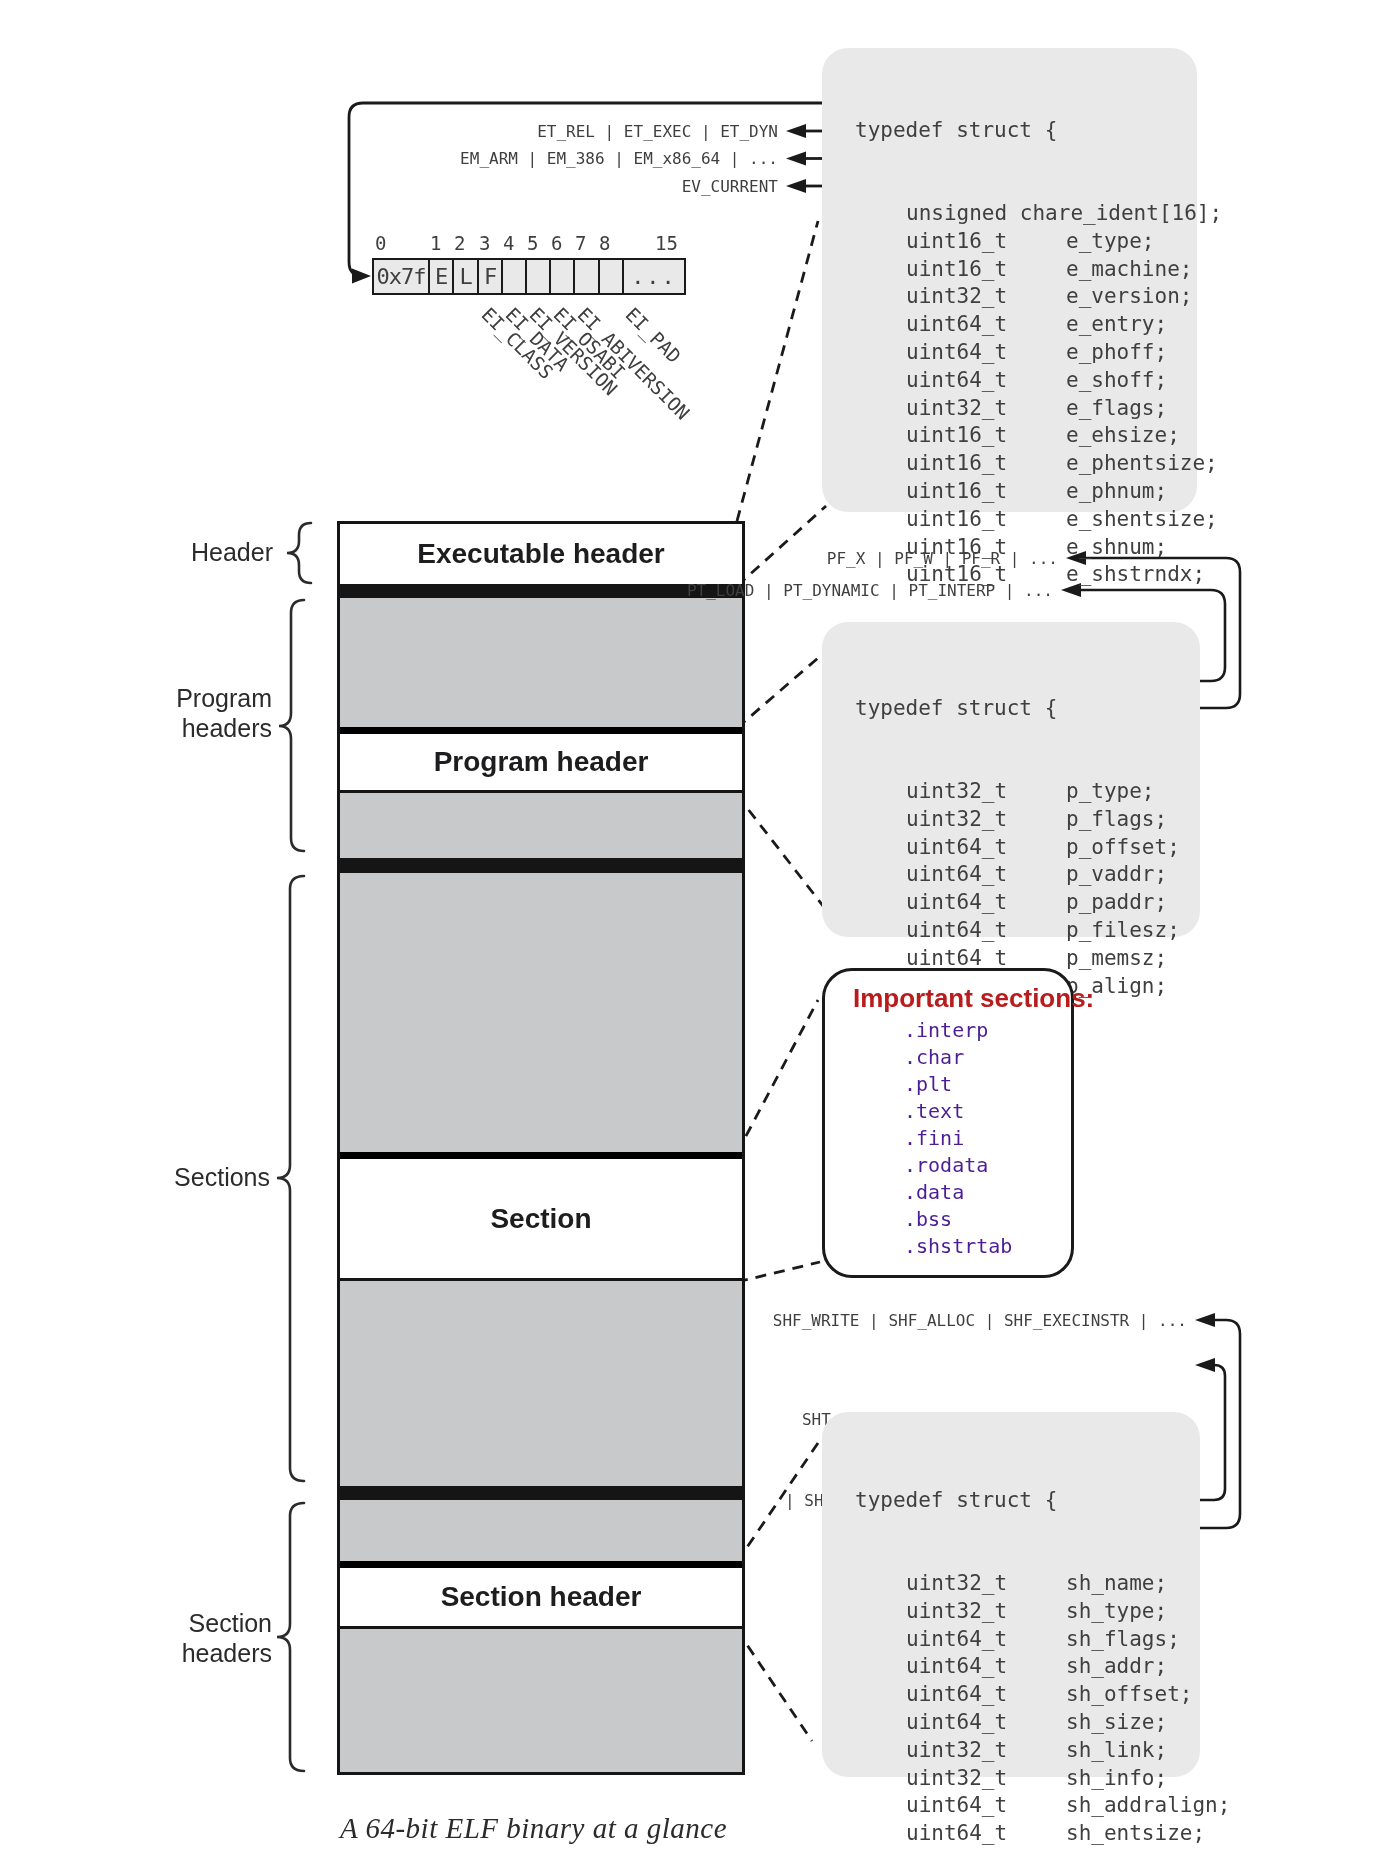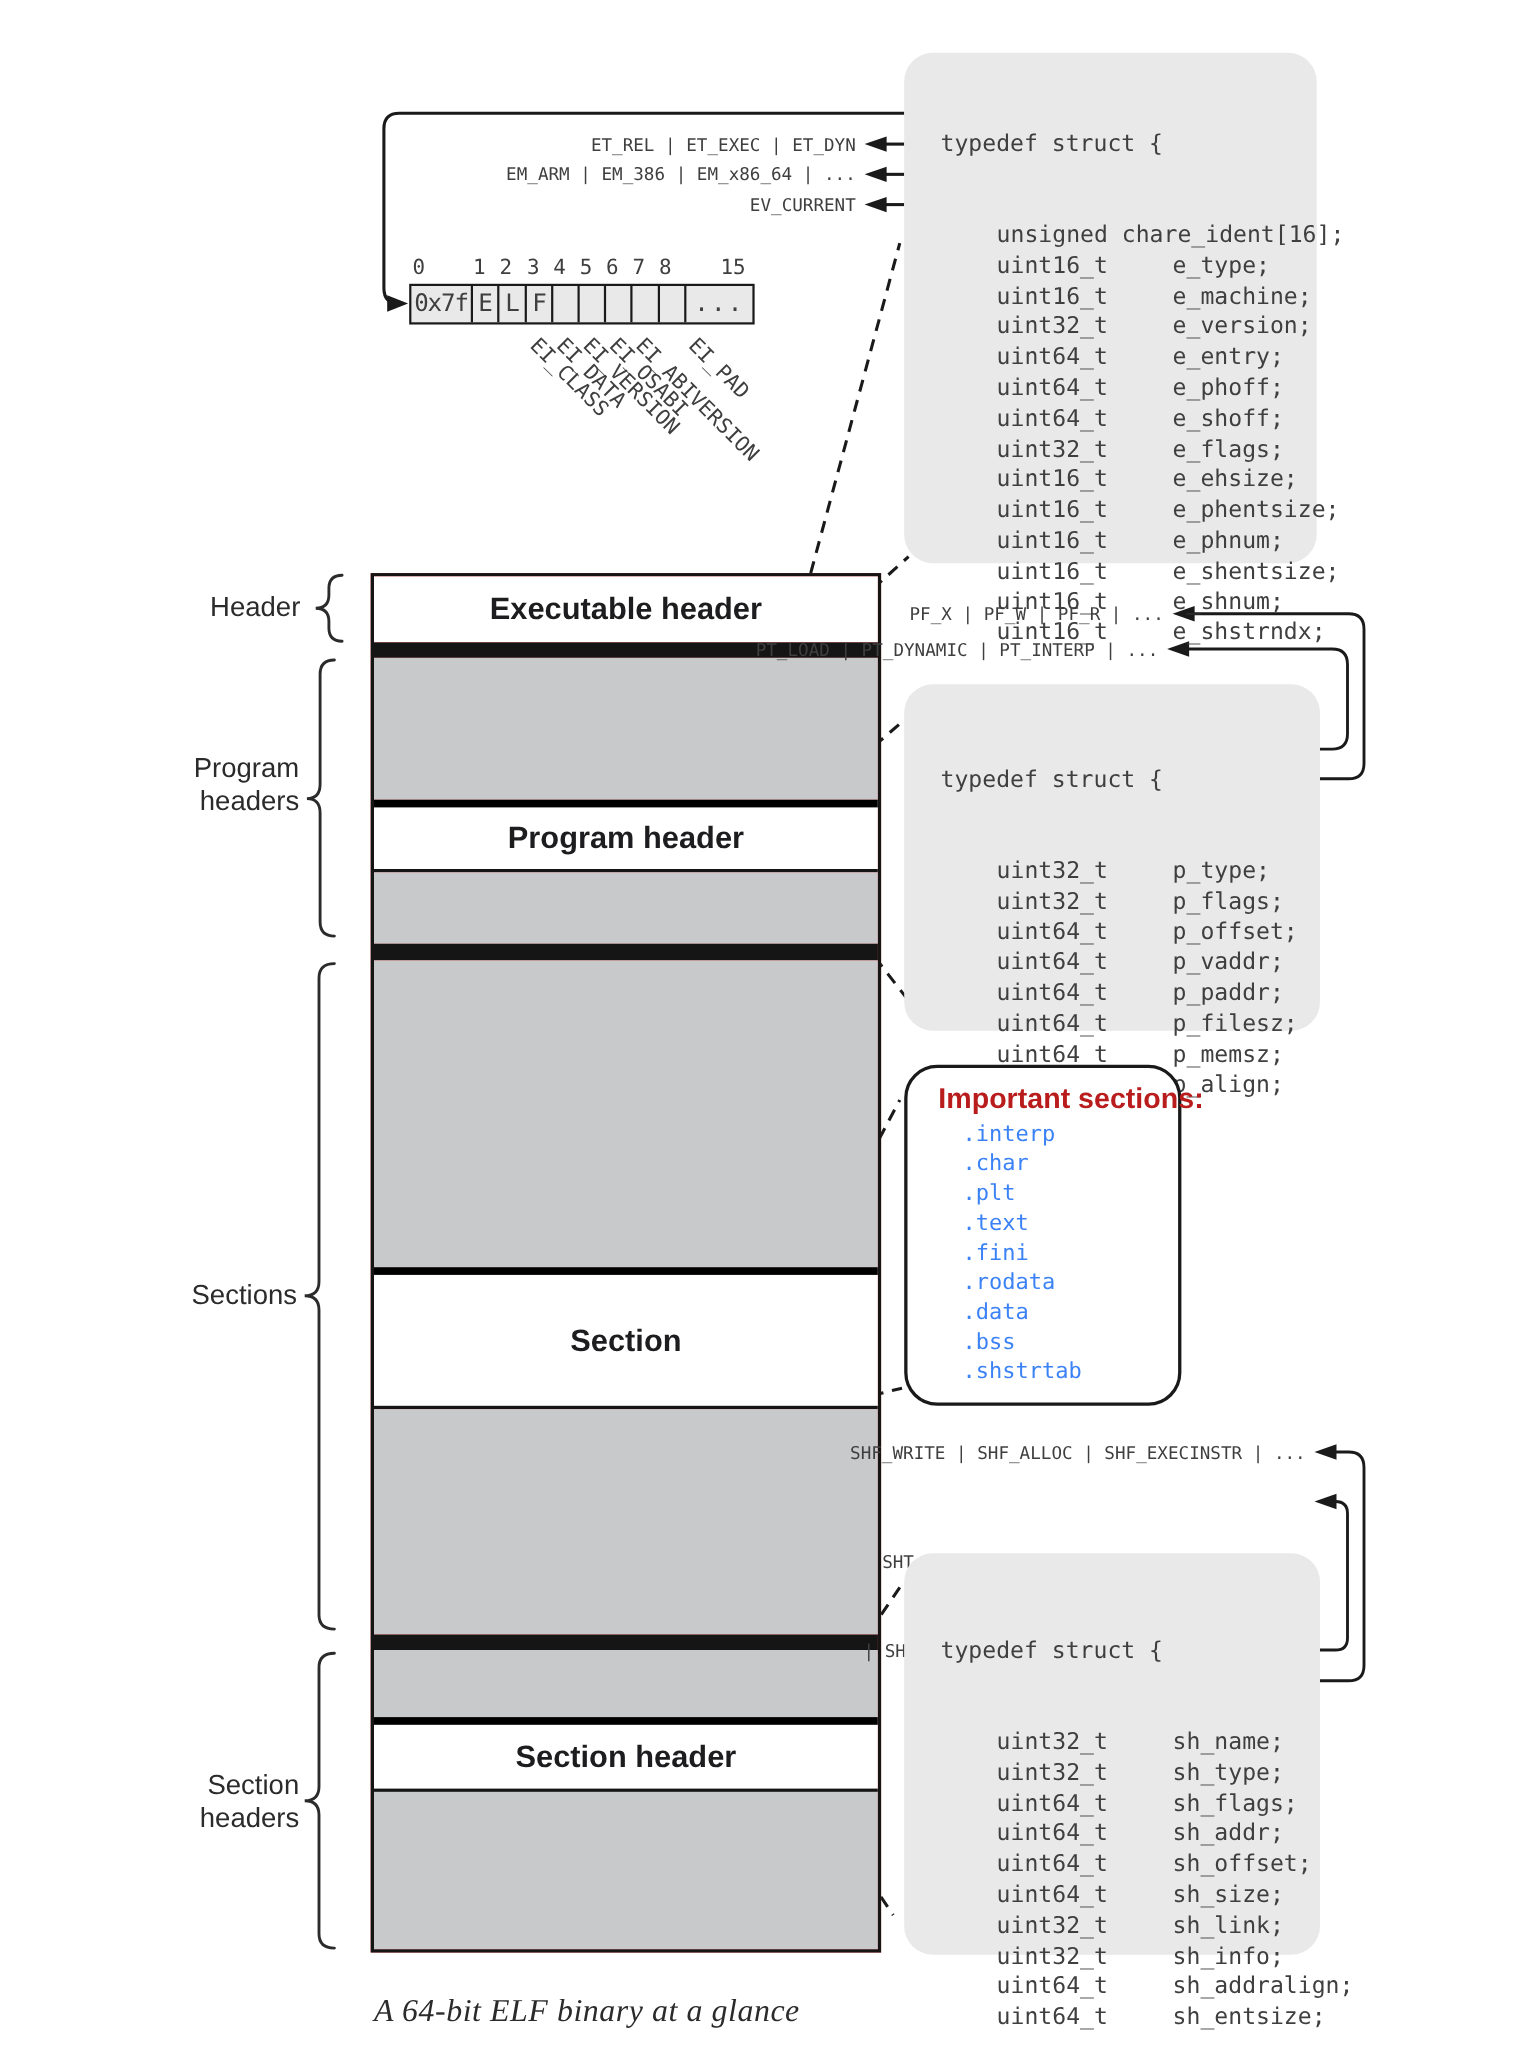--- a/index.html
+++ b/index.html
@@ -50,40 +50,40 @@
   #eilabels span{position:absolute;top:303px;font-size:19px;color:#3f3f3f;white-space:pre;
                  transform:rotate(45deg);transform-origin:0 0;}
   #eilabels span:nth-child(1){left:493px;}
   #eilabels span:nth-child(2){left:517px;}
   #eilabels span:nth-child(3){left:541px;}
   #eilabels span:nth-child(4){left:565px;}
   #eilabels span:nth-child(5){left:589px;}
   #eilabels span:nth-child(6){left:637px;}
 
   
-  #column{position:absolute;left:337px;top:521px;width:464px;height:1254px;
+  #column{position:absolute;left:337px;top:521px;width:408px;height:1254px;
           border:3px solid #151515;box-sizing:border-box;display:flex;flex-direction:column;
-          background:#ef4444;}
+          background:#5eead4;}
   .blk{width:100%;box-sizing:border-box;}
   .white{background:#ffffff;display:flex;align-items:center;justify-content:center;
          font-family:"Liberation Sans",sans-serif;font-weight:bold;font-size:28px;color:#1d1d1f;}
   .gray{background:#c8c9cb;}
   .bar{background:#151515;}
   .bordered{border-top:7px solid #000000;border-bottom:3px solid #151515;}
 
   
   .sidelabel{position:absolute;font-family:"Liberation Sans",sans-serif;font-size:25px;
              color:#2b2b2b;line-height:30px;}
 
   
   #impbox{position:absolute;left:822px;top:968px;width:252px;height:310px;box-sizing:border-box;
           border:3.5px solid #1a1a1a;border-radius:30px;background:#ffffff;}
   #imptitle{position:absolute;left:853px;top:983px;font-family:"Liberation Sans",sans-serif;
             font-weight:bold;font-size:26px;color:#b91c1c;}
-  #implist{position:absolute;left:875px;top:1017px;font-size:20px;line-height:27px;color:#3b82f6;}
+  #implist{position:absolute;left:904px;top:1017px;font-size:20px;line-height:27px;color:#4c1d95;}
 
   
   #caption{position:absolute;left:340px;top:1812px;font-family:Liberation Serif, serif;
            font-style:italic;font-size:29px;color:#2b2b2b;letter-spacing:0.5px;}
 </style>
 </head>
 <body>
 
 <div id="page">
 

